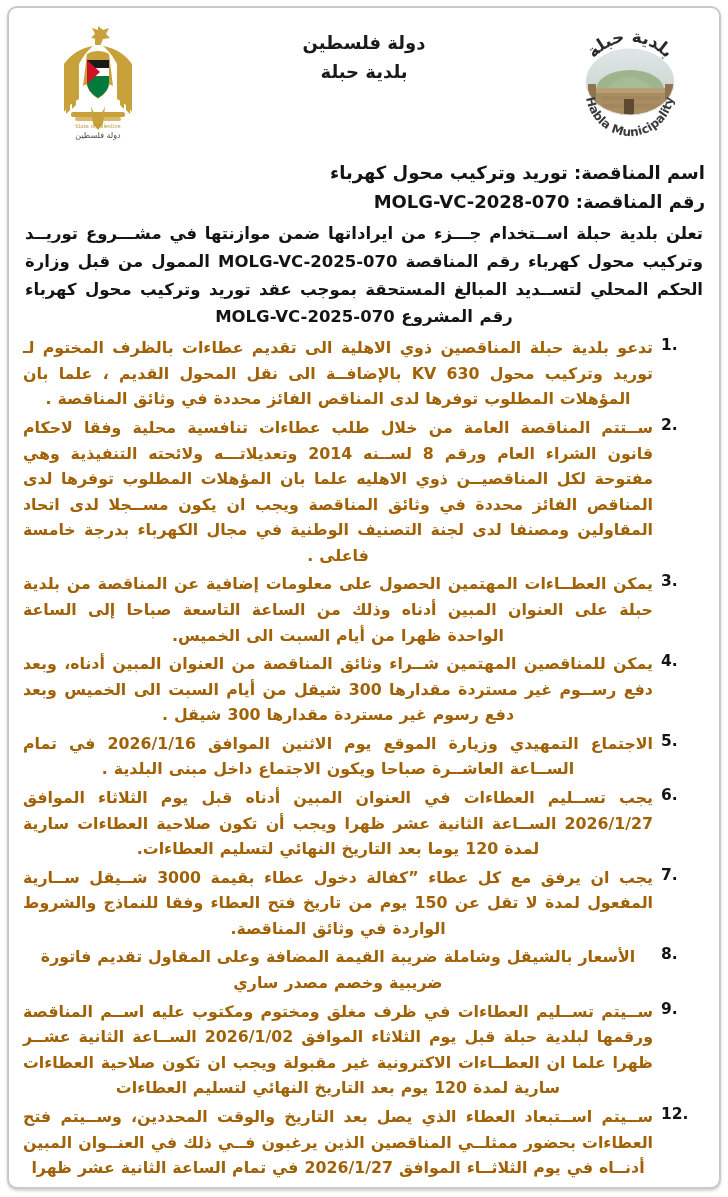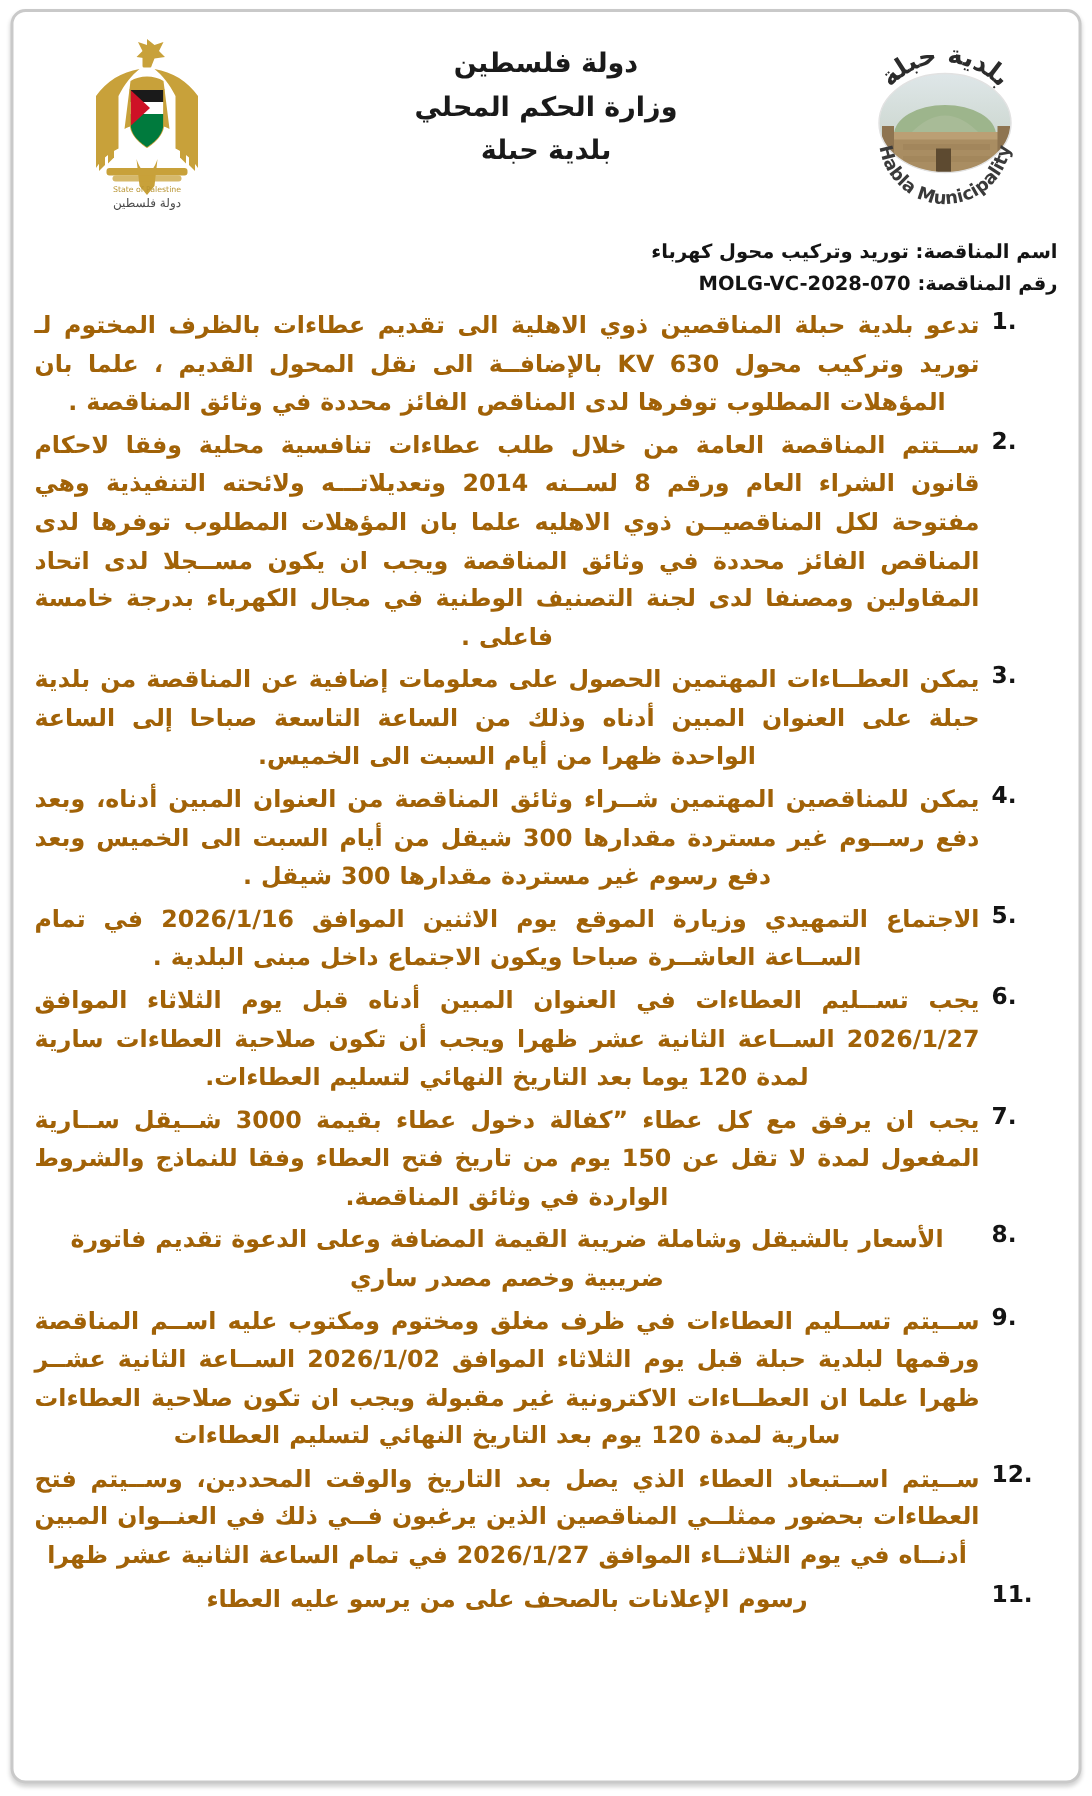--- a/index.html
+++ b/index.html
@@ -70,21 +70,21 @@
   .muni-logo { width: 128px; height: 126px; }
 
   
   .tender-id {
     text-align: right;
     margin: 2px 0 4px 0;
     padding-left: 4px;
   }
   .tender-id .line {
     font-weight: bold;
-    font-size: 13px;
+    font-size: 18px;
     line-height: 1.62;
     color: #141414;
   }
   .ltr-code {
     direction: ltr;
     unicode-bidi: embed;
     display: inline-block;
   }
 
   
@@ -179,21 +179,20 @@
               <path d="M32 40 L45 52 L32 64 Z" fill="#ce1126"></path>
             </g>
           </g>
           <text x="43" y="108" text-anchor="middle" font-size="5.2" fill="#b89432" font-family="DejaVu Sans, sans-serif">State of Palestine</text>
           <text x="43" y="118" text-anchor="middle" font-size="8" fill="#4a4a4a" font-family="DejaVu Sans, sans-serif">دولة فلسطين</text>
         </svg>
       </div>
 
       <div class="header-titles">
         <div class="hline">دولة فلسطين</div>
-        <div class="hline">وزارة الحكم المحلي</div>
         <div class="hline">بلدية حبلة</div>
       </div>
 
       <div class="logo-slot">
         <svg class="muni-logo" viewBox="0 0 128 126">
           <defs>
             <path id="arcTop" d="M16 70 A48 48 0 0 1 112 70"></path>
             <path id="arcBottom" d="M20 72 A44 44 0 0 0 108 72"></path>
             <clipPath id="photoClip">
                 <ellipse cx="64" cy="62" rx="44" ry="33"></ellipse>
@@ -233,20 +232,21 @@
       <div class="line">
         <span>اسم المناقصة:</span>
         <span>توريد وتركيب محول كهرباء</span>
       </div>
       <div class="line">
         <span>رقم المناقصة:</span>
         <span class="ltr-code">MOLG-VC-2028-070</span>
       </div>
     </div>
 
+    <p class="intro">تعلن بلدية حبلة اســتخدام جـــزء من ايراداتها ضمن موازنتها في مشـــروع توريــد وتركيب محول كهرباء رقم المناقصة MOLG-VC-2025-070 الممول من قبل وزارة الحكم المحلي لتســديد المبالغ المستحقة بموجب عقد توريد وتركيب محول كهرباء رقم المشروع MOLG-VC-2025-070</p>
 
     <ol class="clauses">
       <li>
         <span class="num">1.</span>
         <span class="clause-text">تدعو بلدية حبلة المناقصين ذوي الاهلية الى تقديم عطاءات بالظرف المختوم لـ توريد وتركيب محول 630 KV بالإضافــة الى نقل المحول القديم ، علما بان المؤهلات المطلوب توفرها لدى المناقص الفائز محددة في وثائق المناقصة .</span>
       </li>
       <li>
         <span class="num">2.</span>
         <span class="clause-text">ســتتم المناقصة العامة من خلال طلب عطاءات تنافسية محلية وفقا لاحكام قانون الشراء العام ورقم 8 لســنه 2014 وتعديلاتـــه ولائحته التنفيذية وهي مفتوحة لكل المناقصيــن ذوي الاهليه علما بان المؤهلات المطلوب توفرها لدى المناقص الفائز محددة في وثائق المناقصة ويجب ان يكون مســجلا لدى اتحاد المقاولين ومصنفا لدى لجنة التصنيف الوطنية في مجال الكهرباء بدرجة خامسة فاعلى .</span>
       </li>
@@ -265,21 +265,21 @@
       <li>
         <span class="num">6.</span>
         <span class="clause-text">يجب تســليم العطاءات في العنوان المبين أدناه قبل يوم الثلاثاء الموافق 2026/1/27 الســاعة الثانية عشر ظهرا ويجب أن تكون صلاحية العطاءات سارية لمدة 120 يوما بعد التاريخ النهائي لتسليم العطاءات.</span>
       </li>
       <li>
         <span class="num">7.</span>
         <span class="clause-text">يجب ان يرفق مع كل عطاء ”كفالة دخول عطاء بقيمة 3000 شــيقل ســارية المفعول لمدة لا تقل عن 150 يوم من تاريخ فتح العطاء وفقا للنماذج والشروط الواردة في وثائق المناقصة.</span>
       </li>
       <li class="short">
         <span class="num">8.</span>
-        <span class="clause-text">الأسعار بالشيقل وشاملة ضريبة القيمة المضافة وعلى الدعوة تقديم فاتورة ضريبية وخصم مصدر ساري</span>
+        <span class="clause-text">الأسعار بالشيقل وشاملة ضريبة القيمة المضافة وعلى المقاول تقديم فاتورة ضريبية وخصم مصدر ساري</span>
       </li>
       <li>
         <span class="num">9.</span>
         <span class="clause-text">ســيتم تســليم العطاءات في ظرف مغلق ومختوم ومكتوب عليه اســم المناقصة ورقمها لبلدية حبلة قبل يوم الثلاثاء الموافق 2026/1/02 الســاعة الثانية عشــر ظهرا علما ان العطــاءات الاكترونية غير مقبولة ويجب ان تكون صلاحية العطاءات سارية لمدة 120 يوم بعد التاريخ النهائي لتسليم العطاءات</span>
       </li>
       <li>
         <span class="num">12.</span>
         <span class="clause-text">ســيتم اســتبعاد العطاء الذي يصل بعد التاريخ والوقت المحددين، وســيتم فتح العطاءات بحضور ممثلــي المناقصين الذين يرغبون فــي ذلك في العنــوان المبين أدنــاه في يوم الثلاثــاء الموافق 2026/1/27 في تمام الساعة الثانية عشر ظهرا</span>
       </li>
       <li class="short">

